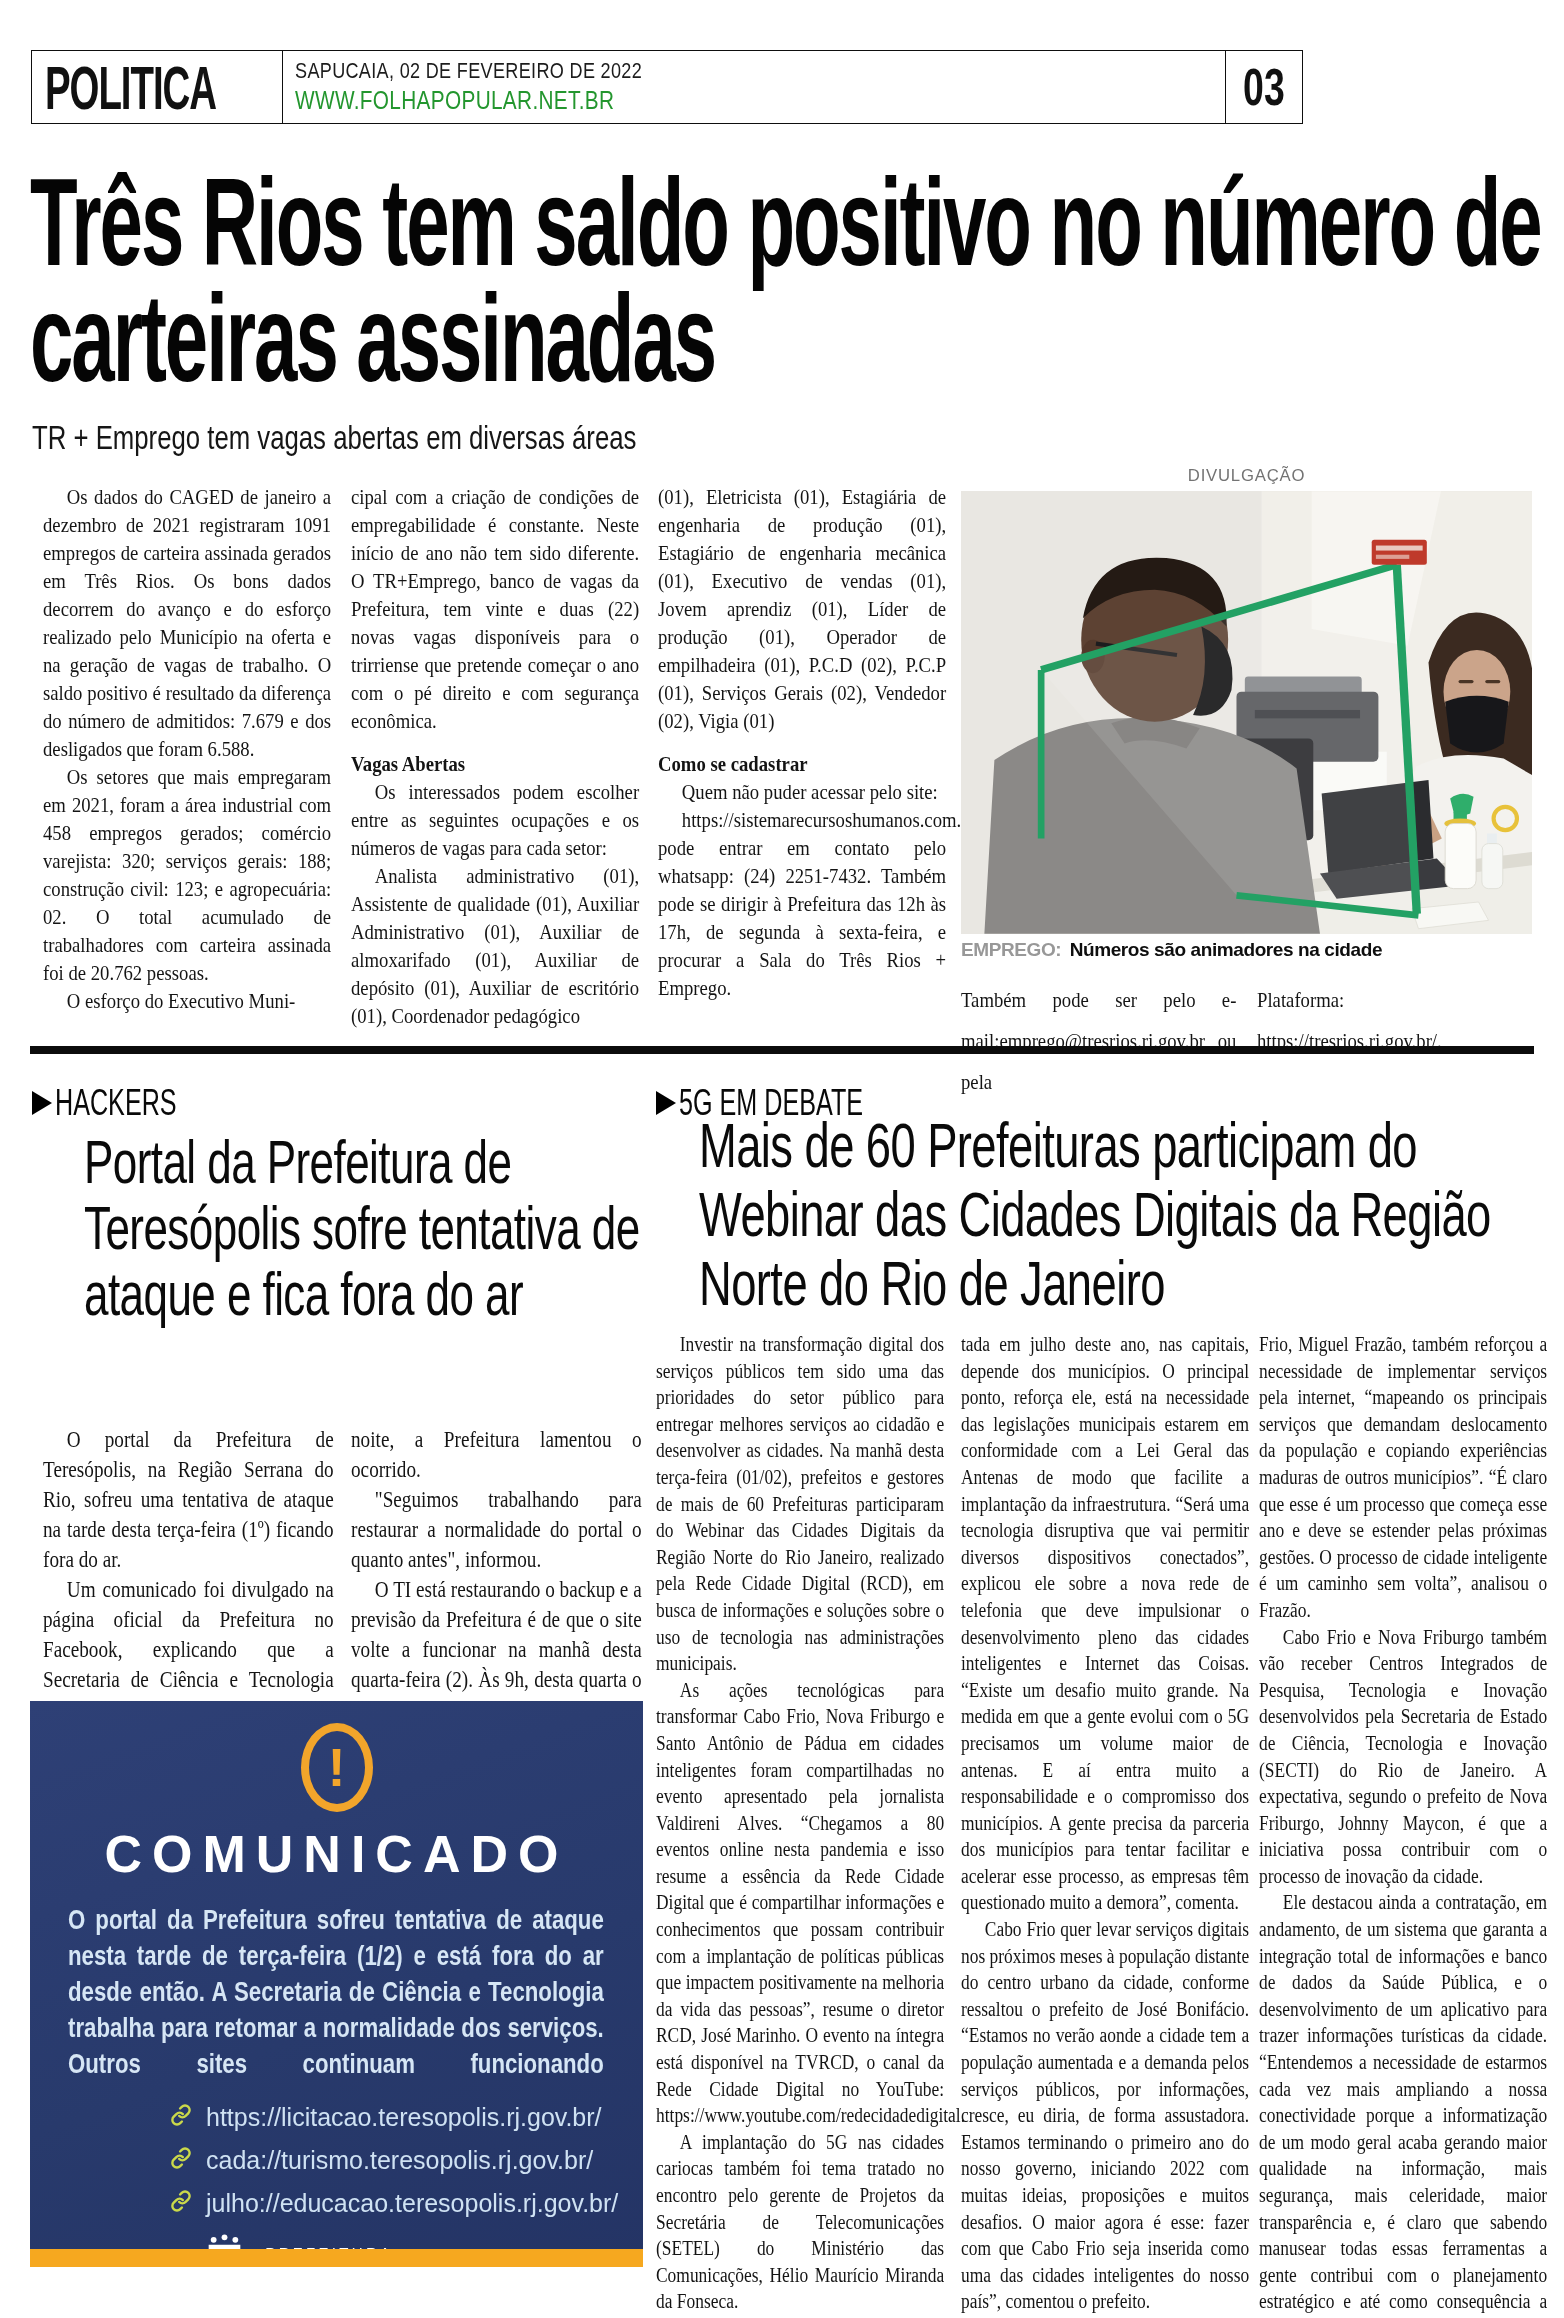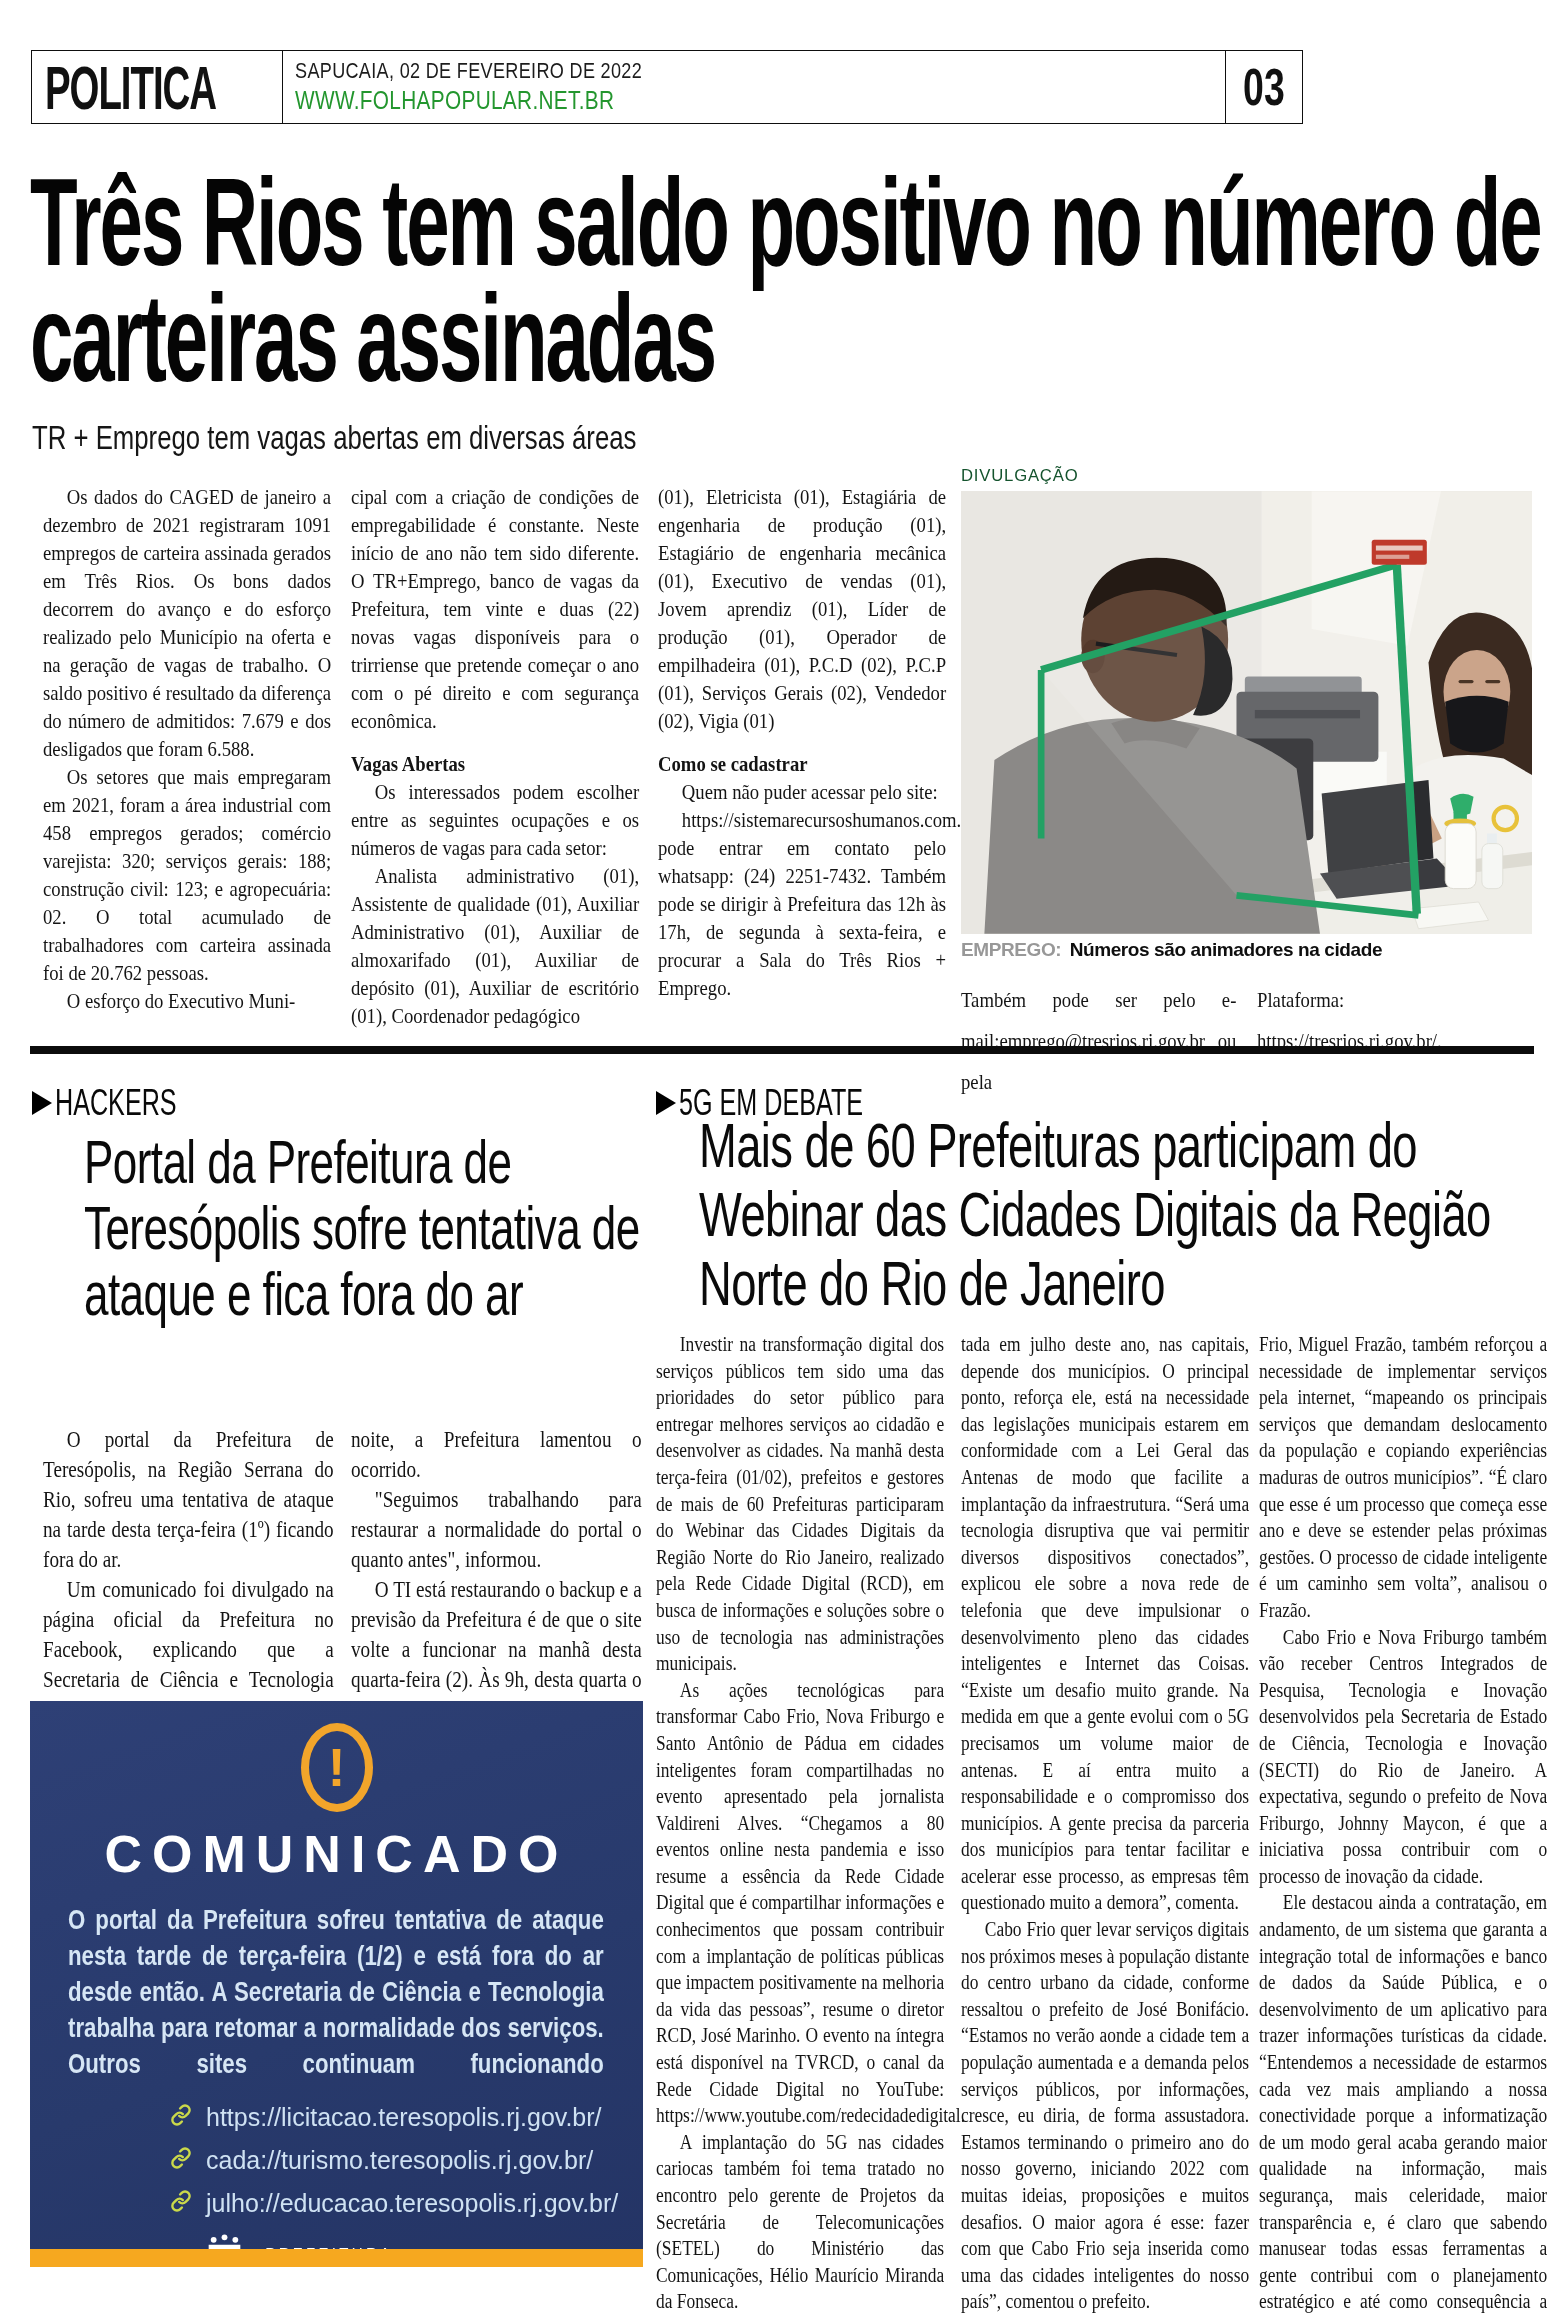--- a/index.html
+++ b/index.html
@@ -37,22 +37,22 @@
   .col p.sub{font-weight:700;margin-top:15px;text-align:left;}
   .a1{font-size:22px;line-height:28px;width:339px;top:483px;}
   .a1.c1{left:43px;} .a1.c2{left:351px;} .a1.c3{left:658px;}
   .hk{font-size:22.6px;line-height:30px;width:342px;top:1425px;}
   .hk.c1{left:43px;} .hk.c2{left:351px;}
   .g5{font-size:20.5px;line-height:26.6px;width:339px;top:1331px;}
   .g5.c1{left:656px;} .g5.c2{left:961px;} .g5.c3{left:1259px;}
   .below{font-size:22px;line-height:41px;width:324px;top:979px;}
   .below.b1{left:961px;} .below.b2{left:1257px;}
   
-  .credit{position:absolute;top:466px;left:961px;width:571px;text-align:left;
-          font-size:16.7px;letter-spacing:0.8px;color:#14532d;}
+  .credit{position:absolute;top:466px;left:961px;width:571px;text-align:center;
+          font-size:16.7px;letter-spacing:0.8px;color:#737373;}
   .photo{position:absolute;left:961px;top:491px;width:571px;height:443px;background:#e9e7e2;}
   .photo svg{display:block;width:100%;height:100%;}
   .caption{position:absolute;left:961px;top:939px;width:585px;font-size:19px;font-weight:700;letter-spacing:-0.4px;}
   .caption .cap-label{color:#989898;margin-right:8.4px;}
   .caption .cap-text{color:#0e0e0e;}
   
   .rule{position:absolute;left:30px;top:1046px;width:1504px;height:7.5px;background:#0c0c0c;}
   
   .kicker{position:absolute;display:flex;align-items:center;}
   .tri{width:0;height:0;border-left:20px solid #000;border-top:12.5px solid transparent;

